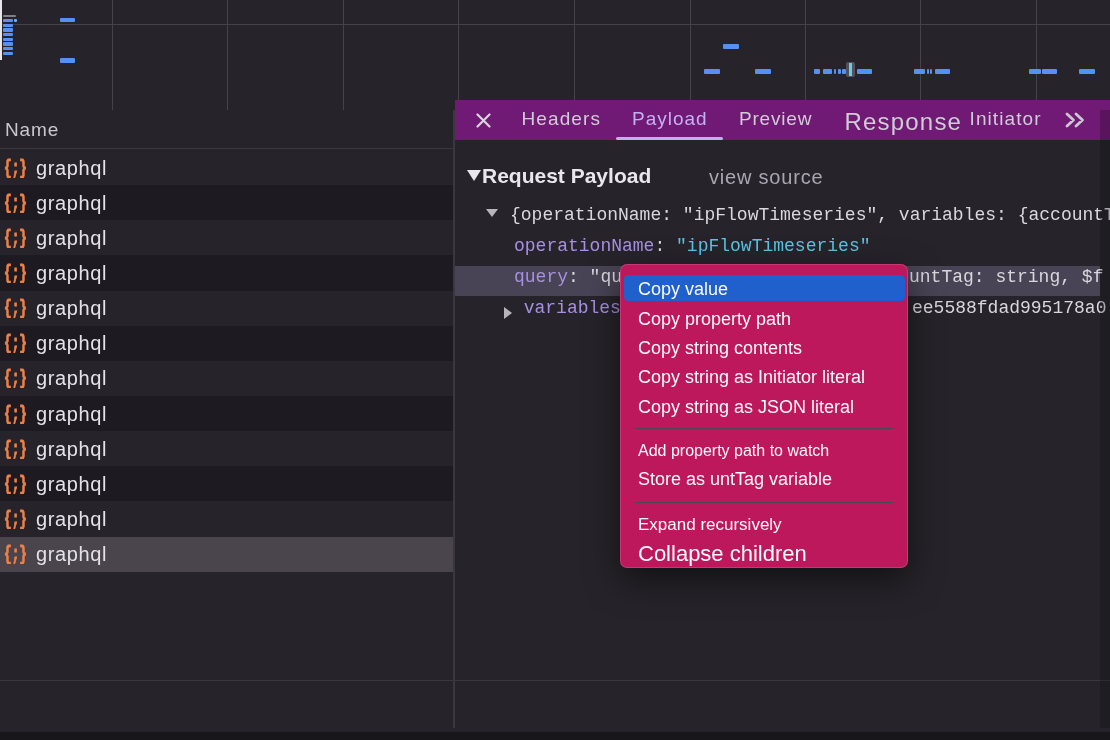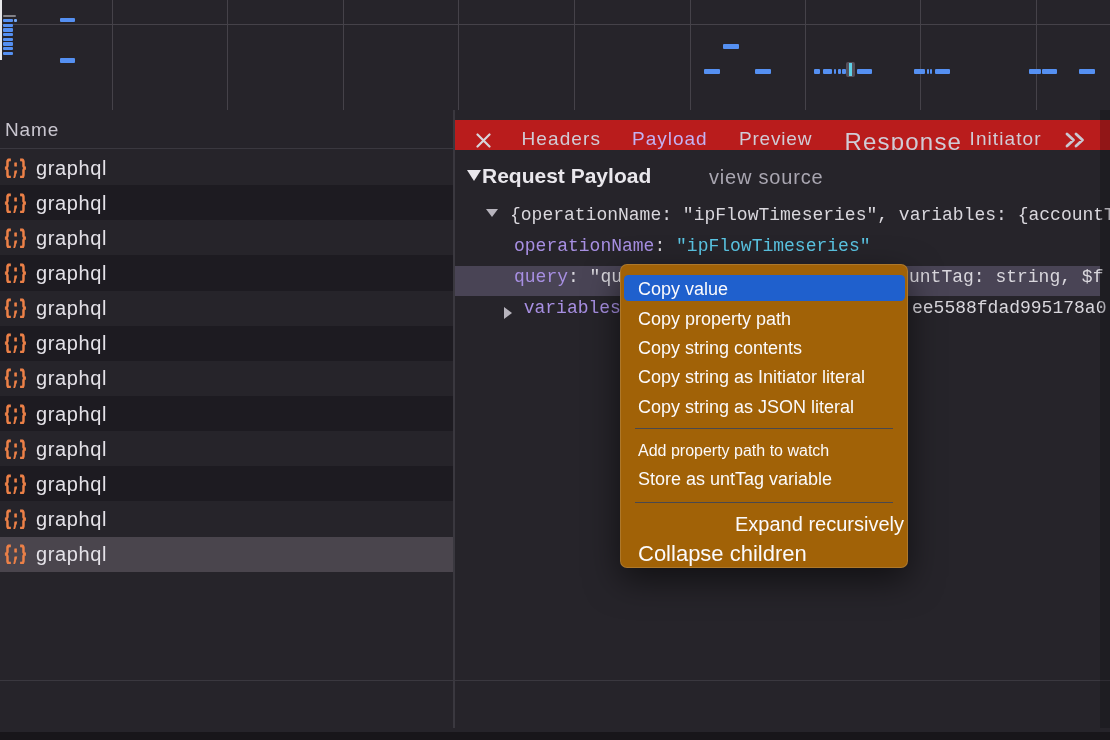--- a/index.html
+++ b/index.html
@@ -141,21 +141,21 @@
         <svg style="position:absolute;left:4px;top:7.574999999999999px" width="23" height="20" viewBox="0 0 23 20">
           <text x="0" y="16" font-family="Liberation Mono" font-weight="bold" font-size="20" fill="#ed8148" stroke="#ed8148" stroke-width="0.9" textLength="23" lengthAdjust="spacingAndGlyphs">{;}</text>
         </svg>
         <div style="position:absolute;left:36px;top:6.574999999999999px;font-size:20px;letter-spacing:0.6px;color:#e4e2e8;">graphql</div>
       </div>
     </div>
 </div>
 
 <div class="abs" style="left:453px;top:110px;width:2px;height:618px;background:#3a383f;"></div>
 
-<div class="abs" id="tabbar" style="left:455px;top:120px;width:655px;height:40px;background:#b91c1c;">
+<div class="abs" id="tabbar" style="left:455px;top:100px;width:655px;height:40px;background:#701a75;">
   <svg class="abs" style="left:21px;top:13px;" width="15" height="15" viewBox="0 0 15 15">
     <path d="M1.5 1.5 L13.5 13.5 M13.5 1.5 L1.5 13.5" stroke="#d7d5db" stroke-width="2.2" stroke-linecap="round"></path>
   </svg>
   <div class="abs" style="left:66.5px;top:7.5px;font-size:19px;letter-spacing:1.1px;color:#d0ccd6;">Headers</div>
   <div class="abs" style="left:177px;top:7.5px;font-size:19px;letter-spacing:1px;color:#c4b1f2;">Payload</div>
   <div class="abs" style="left:161px;top:37px;width:107px;height:3px;background:#c2aef4;border-radius:2px;"></div>
   <div class="abs" style="left:284px;top:7.5px;font-size:19px;letter-spacing:0.8px;color:#d0ccd6;">Preview</div>
   <div class="abs" style="left:389.5px;top:7.5px;font-size:24px;letter-spacing:1.2px;color:#d0ccd6;">Response</div>
   <div class="abs" style="left:514.5px;top:7.5px;font-size:19px;letter-spacing:1.1px;color:#d0ccd6;">Initiator</div>
   <svg class="abs" style="left:609px;top:12px;" width="23" height="16" viewBox="0 0 23 16">
@@ -181,26 +181,26 @@
   <div class="abs mono" style="left:457px;top:147px;">ee5588fdad995178a0</div>
 </div>
 
 <div class="abs" style="left:0;top:680px;width:1110px;height:1px;background:#3a383f;"></div>
 <div class="abs" style="left:0;top:681px;width:1110px;height:47px;background:#26242a;"></div>
 <div class="abs" style="left:453px;top:681px;width:2px;height:47px;background:#3a383f;"></div>
 <div class="abs" style="left:0;top:732px;width:1110px;height:8px;background:#18161a;"></div>
 
 <div class="abs" style="left:1100px;top:110px;width:10px;height:618px;background:rgba(5,3,8,0.22);"></div>
 
-<div class="abs" id="menu" style="left:620px;top:264px;width:288px;height:304px;background:#a16207;border:1px solid rgba(255,255,255,0.14);border-radius:7px;box-shadow:0 12px 34px rgba(0,0,0,0.55);">
+<div class="abs" id="menu" style="left:620px;top:264px;width:288px;height:304px;background:#be185d;border:1px solid rgba(255,255,255,0.14);border-radius:7px;box-shadow:0 12px 34px rgba(0,0,0,0.55);">
     <div style="position: absolute; left: 2.5px; top: 9.5px; width: 281px; height: 26.8px; background: rgb(31, 96, 205); border-radius: 4.5px;"></div>
     <div style="position: absolute; left: 3px; width: 280px; height: 29.2px; line-height: 29.2px; top: 10.4px; padding-left: 14px; font-size: 18px; letter-spacing: 0px; color: rgb(251, 250, 252);">Copy value</div>
     <div style="position: absolute; left: 3px; width: 280px; height: 29.2px; line-height: 29.2px; top: 39.7px; padding-left: 14px; font-size: 18px; letter-spacing: 0px; color: rgb(251, 250, 252);">Copy property path</div>
     <div style="position: absolute; left: 3px; width: 280px; height: 29.2px; line-height: 29.2px; top: 69px; padding-left: 14px; font-size: 18px; letter-spacing: 0px; color: rgb(251, 250, 252);">Copy string contents</div>
     <div style="position: absolute; left: 3px; width: 280px; height: 29.2px; line-height: 29.2px; top: 98.3px; padding-left: 14px; font-size: 18px; letter-spacing: 0px; color: rgb(251, 250, 252);">Copy string as Initiator literal</div>
     <div style="position: absolute; left: 3px; width: 280px; height: 29.2px; line-height: 29.2px; top: 127.7px; padding-left: 14px; font-size: 18px; letter-spacing: 0px; color: rgb(251, 250, 252);">Copy string as JSON literal</div>
     <div style="position: absolute; left: 3px; width: 280px; height: 29.2px; line-height: 29.2px; top: 171px; padding-left: 14px; font-size: 16px; letter-spacing: 0px; color: rgb(251, 250, 252);">Add property path to watch</div>
     <div style="position: absolute; left: 3px; width: 280px; height: 29.2px; line-height: 29.2px; top: 200.4px; padding-left: 14px; font-size: 18px; letter-spacing: 0px; color: rgb(251, 250, 252);">Store as untTag variable</div>
-    <div style="position: absolute; left: 3px; width: 280px; height: 29.2px; line-height: 29.2px; top: 244.6px; padding-left: 14px; font-size: 20px; letter-spacing: 0px; color: rgb(251, 250, 252); text-align: right;">Expand recursively</div>
+    <div style="position: absolute; left: 3px; width: 280px; height: 29.2px; line-height: 29.2px; top: 244.6px; padding-left: 14px; font-size: 17px; letter-spacing: 0px; color: rgb(251, 250, 252);">Expand recursively</div>
     <div style="position: absolute; left: 3px; width: 280px; height: 29.2px; line-height: 29.2px; top: 274px; padding-left: 14px; font-size: 22px; letter-spacing: 0px; color: rgb(251, 250, 252);">Collapse children</div>
     <div style="position: absolute; left: 14px; width: 258px; height: 1px; background: rgb(74, 72, 78); top: 163.3px;"></div>
     <div style="position: absolute; left: 14px; width: 258px; height: 1px; background: rgb(74, 72, 78); top: 236.5px;"></div>
   </div>
 
 </body></html>

